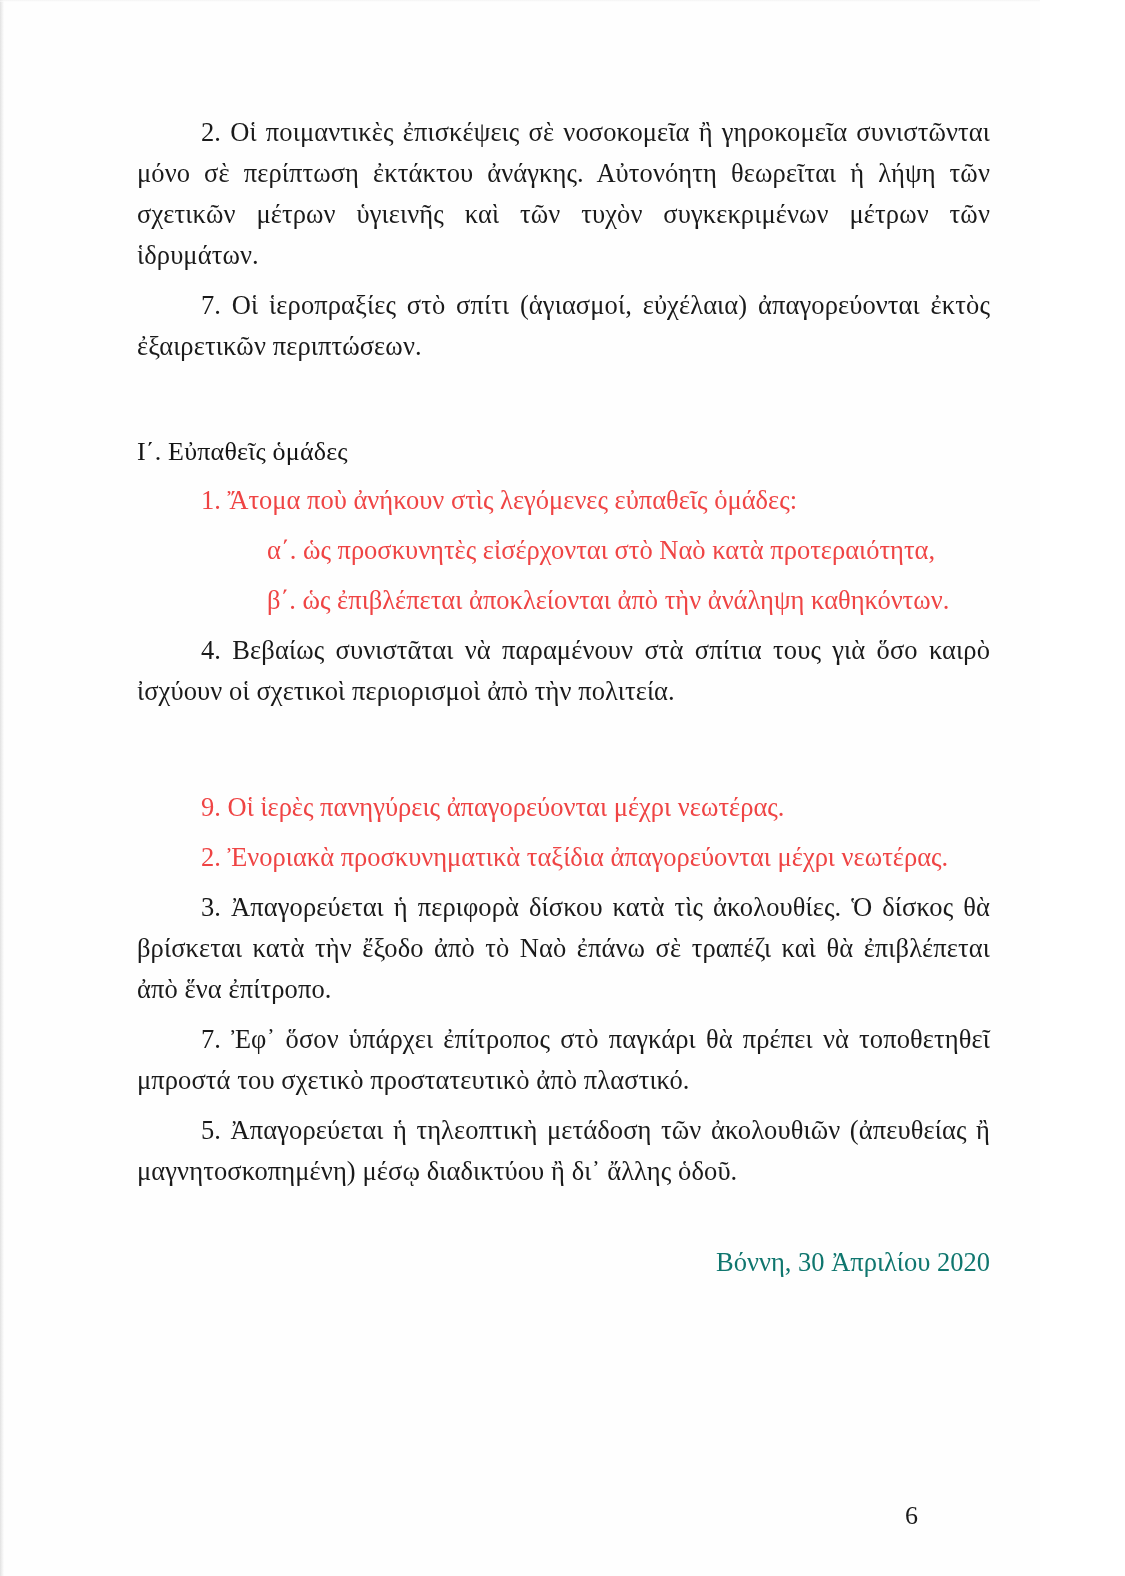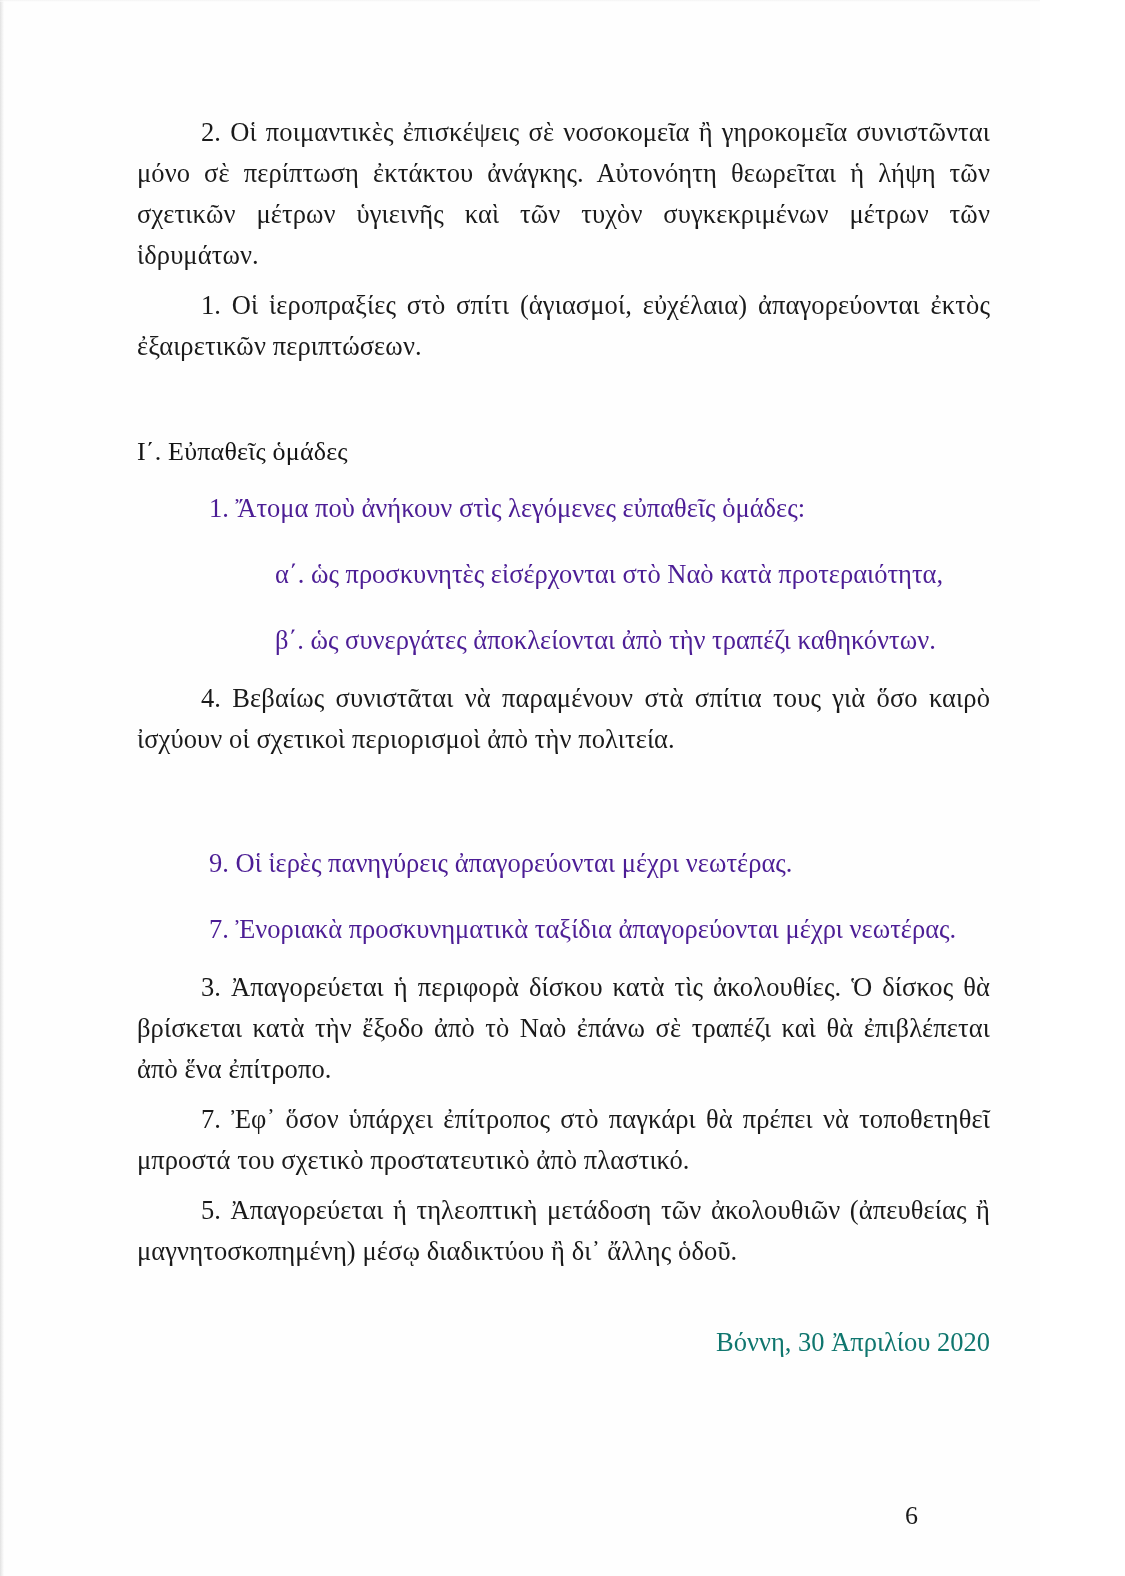--- a/index.html
+++ b/index.html
@@ -63,24 +63,24 @@
   h2.section-heading {
     margin: 0;
     font-size: 26px;
     line-height: 38px;
     font-weight: normal;
     color: #141414;
     text-align: left;
     letter-spacing: .2px;
   }
   p.sub-item {
-    margin: 8px;
+    margin: 0;
     font-size: 26.5px;
     line-height: 41px;
-    color: #4c1d95;
+    color: #ef4444;
     text-align: left;
   }
   p.sub-item.level1 { padding-left: 64px; }
   p.sub-item.level2 { padding-left: 130px; }
 
   p.closing {
     margin: 0;
     font-size: 26.5px;
     line-height: 41px;
     color: #0f766e;
@@ -101,52 +101,52 @@
 
   <div id="scan-edge-left"></div>
   <div id="scan-edge-top"></div>
 
   <div id="content">
 
     <p class="para"><span class="indent"></span><span>2. Οἱ ποιμαντικὲς ἐπισκέψεις σὲ νοσοκομεῖα ἢ γηροκομεῖα συνιστῶνται μόνο σὲ περίπτωση ἐκτάκτου ἀνάγκης. Αὐτονόητη θεωρεῖται ἡ λήψη τῶν σχετικῶν μέτρων ὑγιεινῆς καὶ τῶν τυχὸν συγκεκριμένων μέτρων τῶν ἱδρυμάτων.</span></p>
 
     <div class="gap-sm"></div>
 
-    <p class="para"><span class="indent"></span><span>1. Οἱ ἱεροπραξίες στὸ σπίτι (ἁγιασμοί, εὐχέλαια) ἀπαγορεύονται ἐκτὸς ἐξαιρετικῶν περιπτώσεων.</span></p>
+    <p class="para"><span class="indent"></span><span>7. Οἱ ἱεροπραξίες στὸ σπίτι (ἁγιασμοί, εὐχέλαια) ἀπαγορεύονται ἐκτὸς ἐξαιρετικῶν περιπτώσεων.</span></p>
 
     <div class="gap-xl"></div>
 
     <h2 class="section-heading">Ι΄. Εὐπαθεῖς ὁμάδες</h2>
 
     <div class="gap-sm"></div>
 
     <p class="sub-item level1">1. Ἄτομα ποὺ ἀνήκουν στὶς λεγόμενες εὐπαθεῖς ὁμάδες:</p>
 
     <div class="gap-sm"></div>
 
     <p class="sub-item level2">α΄. ὡς προσκυνητὲς εἰσέρχονται στὸ Ναὸ κατὰ προτεραιότητα,</p>
 
     <div class="gap-sm"></div>
 
-    <p class="sub-item level2">β΄. ὡς συνεργάτες ἀποκλείονται ἀπὸ τὴν τραπέζι καθηκόντων.</p>
+    <p class="sub-item level2">β΄. ὡς ἐπιβλέπεται ἀποκλείονται ἀπὸ τὴν ἀνάληψη καθηκόντων.</p>
 
     <div class="gap-sm"></div>
 
     <p class="para"><span class="indent"></span><span>4. Βεβαίως συνιστᾶται νὰ παραμένουν στὰ σπίτια τους γιὰ ὅσο καιρὸ ἰσχύουν οἱ σχετικοὶ περιορισμοὶ ἀπὸ τὴν πολιτεία.</span></p>
 
     <div class="gap-xl"></div>
 
 
     <div class="gap-sm"></div>
 
     <p class="sub-item level1">9. Οἱ ἱερὲς πανηγύρεις ἀπαγορεύονται μέχρι νεωτέρας.</p>
 
     <div class="gap-sm"></div>
 
-    <p class="sub-item level1">7. Ἐνοριακὰ προσκυνηματικὰ ταξίδια ἀπαγορεύονται μέχρι νεωτέρας.</p>
+    <p class="sub-item level1">2. Ἐνοριακὰ προσκυνηματικὰ ταξίδια ἀπαγορεύονται μέχρι νεωτέρας.</p>
 
     <div class="gap-sm"></div>
 
     <p class="para"><span class="indent"></span><span>3. Ἀπαγορεύεται ἡ περιφορὰ δίσκου κατὰ τὶς ἀκολουθίες. Ὁ δίσκος θὰ βρίσκεται κατὰ τὴν ἔξοδο ἀπὸ τὸ Ναὸ ἐπάνω σὲ τραπέζι καὶ θὰ ἐπιβλέπεται ἀπὸ ἕνα ἐπίτροπο.</span></p>
 
     <div class="gap-sm"></div>
 
     <p class="para"><span class="indent"></span><span>7. Ἐφ᾿ ὅσον ὑπάρχει ἐπίτροπος στὸ παγκάρι θὰ πρέπει νὰ τοποθετηθεῖ μπροστά του σχετικὸ προστατευτικὸ ἀπὸ πλαστικό.</span></p>
 
     <div class="gap-sm"></div>

